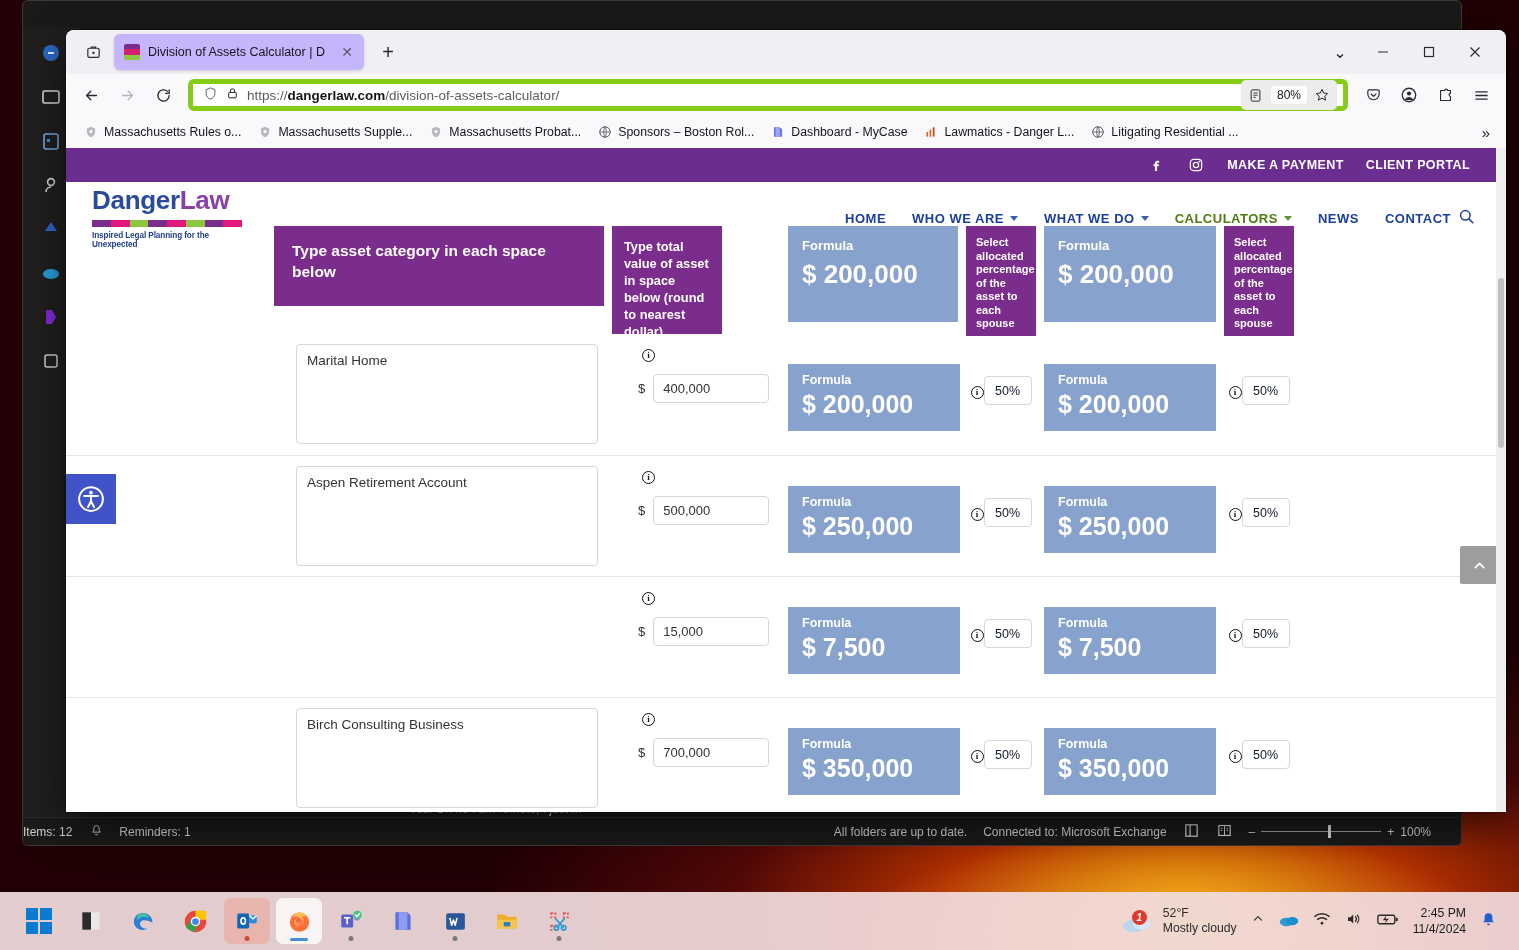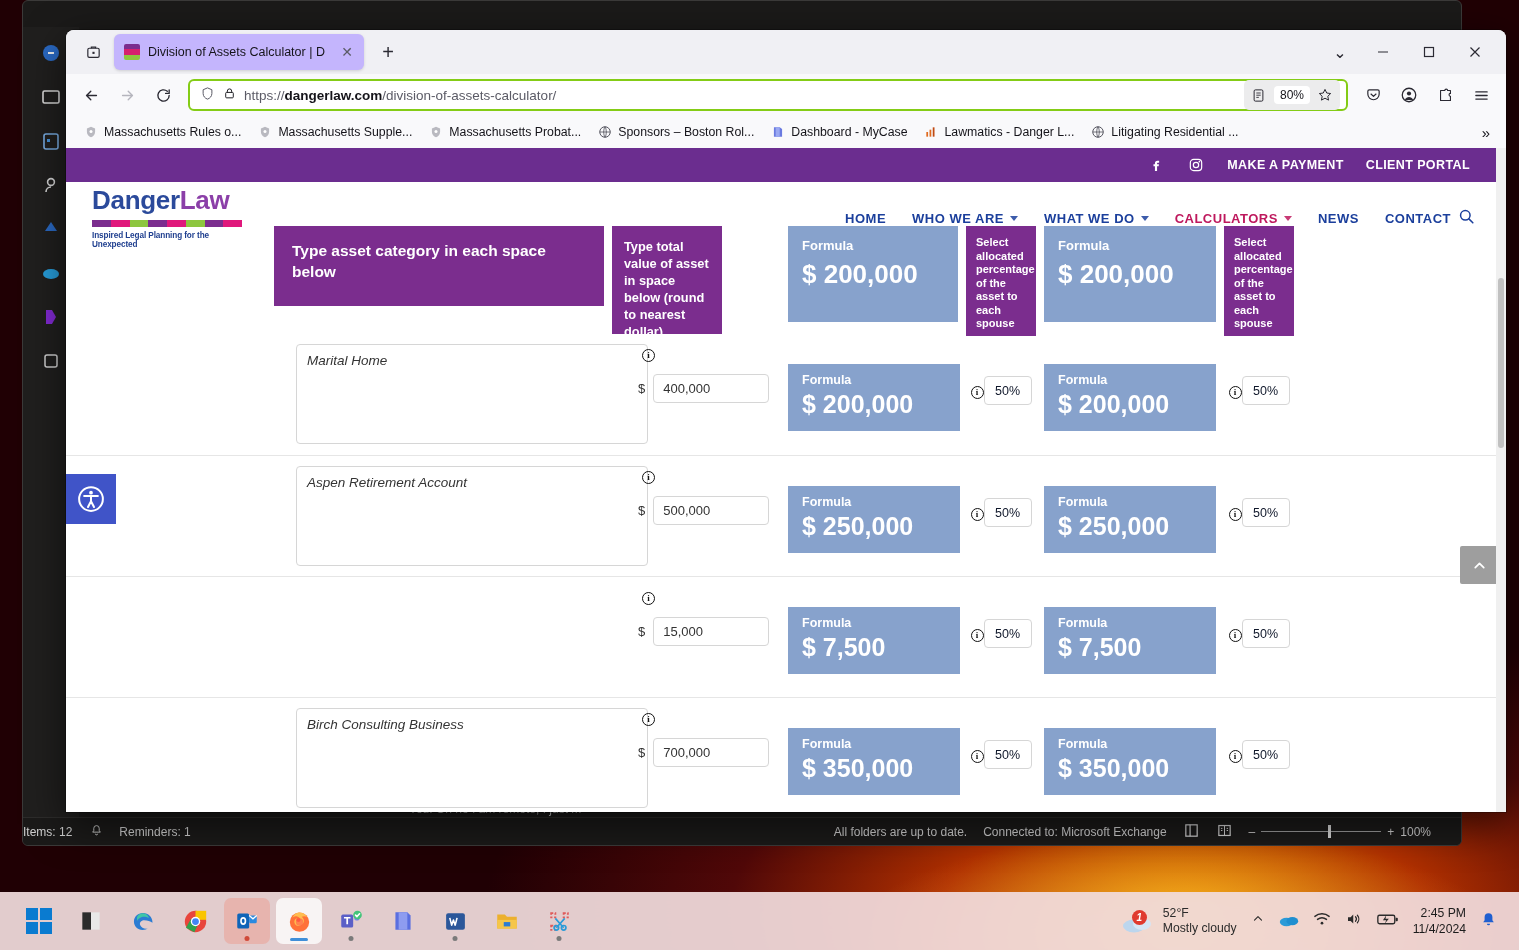--- a/index.html
+++ b/index.html
@@ -103,21 +103,21 @@
 
   
   #navbar {
     height: 42px; background: #f9f9fb; display: flex; align-items: center;
     gap: 2px; padding: 0 8px; flex: none;
   }
   .navbtn { width: 34px; height: 32px; border-radius: 4px; display:flex;align-items:center;justify-content:center;
     color: #2b2a33; cursor: pointer; }
   .navbtn.disabled { color: #b5b5bd; }
   #urlbar {
-    flex: 1; height: 32px; background: #fff; border: 2px solid #84cc16; border-radius: 6px;
+    flex: 1; height: 32px; background: #fff; border: 5px solid #84cc16; border-radius: 6px;
     display: flex; align-items: center; gap: 8px; padding: 0 6px 0 10px; margin: 0 6px;
     font-size: 13.5px; color: #15141a;
   }
   #url-text { flex: 1; color: #5b5b66; white-space: nowrap; overflow: hidden; }
   #url-text b { color: #15141a; font-weight: 600; }
   #zoom-badge { background:#fff; border-radius: 4px; font-size: 12px; color:#15141a; padding: 2px 6px; }
   .urlicon { width: 26px; height: 26px; display:flex;align-items:center;justify-content:center; border-radius:4px; cursor:pointer;}
   #urlbar-actions { display:flex; align-items:center; gap:2px; background:#ececed; border-radius:5px; padding:2px; }
 
   
@@ -149,21 +149,21 @@
   #logo .wordmark .l { color: #8b3fa8; }
   #logo .stripe { display: flex; height: 7px; margin-top: 7px; }
   #logo .stripe i { flex: 1; }
   #logo .tagline { font-size: 8.2px; font-weight: 700; color: #1f3f8f; margin-top: 4px; letter-spacing: -.1px; }
 
   #mainnav { margin-left: auto; display: flex; align-items: center; gap: 26px; }
   .nav-item {
     font-size: 13px; font-weight: 700; color: #1b3f9c; letter-spacing: .5px;
     display: flex; align-items: center; gap: 6px; cursor: pointer;
   }
-  .nav-item.active { color: #be185d; }
+  .nav-item.active { color: #4d7c0f; }
   .caret { width: 0; height: 0; border-left: 4px solid transparent; border-right: 4px solid transparent;
            border-top: 5px solid currentColor; opacity: .85; }
   #nav-search { margin-left: 6px; cursor: pointer; color: #1b3f9c; }
 
   
   #calc { position: relative; padding: 0 0 0 0; }
   #headrow { position: relative; height: 80px; }
   .hdr {
     position: absolute; top: -28px; color: #fff; font-weight: 700;
   }
@@ -176,23 +176,23 @@
   #h-f2  { left: 978px; width: 172px; padding: 12px 14px; height: 96px; }
   #h-p2  { left: 1158px; width: 70px; padding: 10px 10px; font-size: 11px; line-height: 13.5px; height: 110px; }
   .hdr .fml { font-size: 13px; font-weight: 700; }
   .hdr .amt { font-size: 26px; font-weight: 700; margin-top: 6px; white-space: nowrap; }
 
   .row { position: relative; height: 121px; border-top: 1px solid #e6e6e6; }
   .row:first-of-type { border-top: none; }
   .cell { position: absolute; }
   .c-cat { left: 230px; top: 10px; }
   .c-cat textarea {
-    width: 352px; height: 100px; resize: none;
+    width: 302px; height: 100px; resize: none;
     border: 1px solid #d6d6d6; border-radius: 4px; padding: 8px 10px;
-    font-family: "Liberation Sans", sans-serif; font-size: 13.5px; color: #333; background: #fff; font-style: italic;
+    font-family: "Liberation Sans", sans-serif; font-size: 13.5px; color: #333; background: #fff;
   }
   .c-val { left: 572px; top: 10px; }
   .c-val .info { margin-left: 4px; }
   .c-val .money { display: flex; align-items: center; gap: 8px; margin-top: 12px; }
   .c-val .dollar { font-size: 13px; color: #333; }
   .c-val input {
     width: 116px; height: 29px; border: 1px solid #d6d6d6; border-radius: 4px;
     padding: 0 9px; font-family: "Liberation Sans", sans-serif; font-size: 13px; color: #333;
   }
   .c-f { top: 30px; width: 172px; background: #87a2cc; color: #fff; padding: 9px 14px 12px; }

